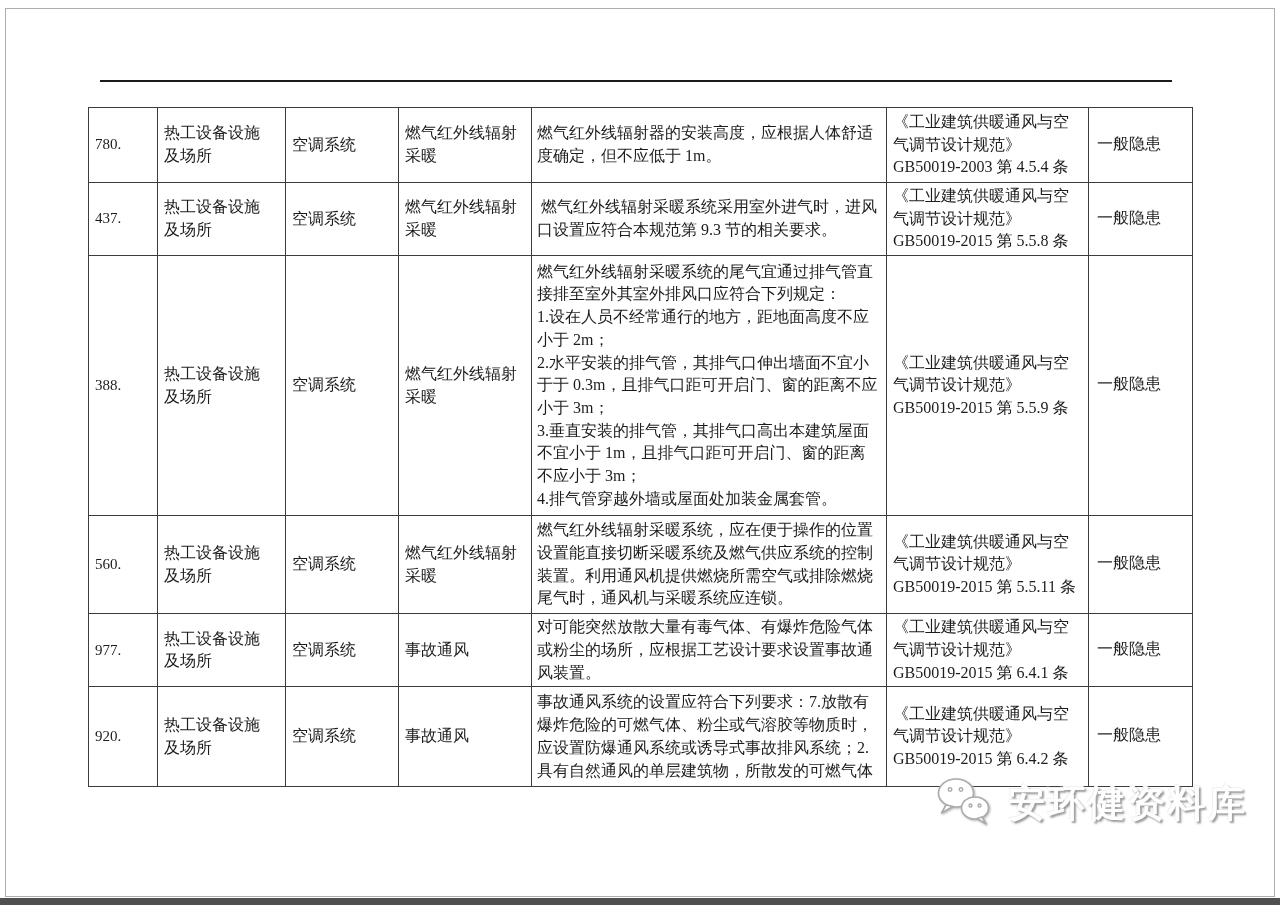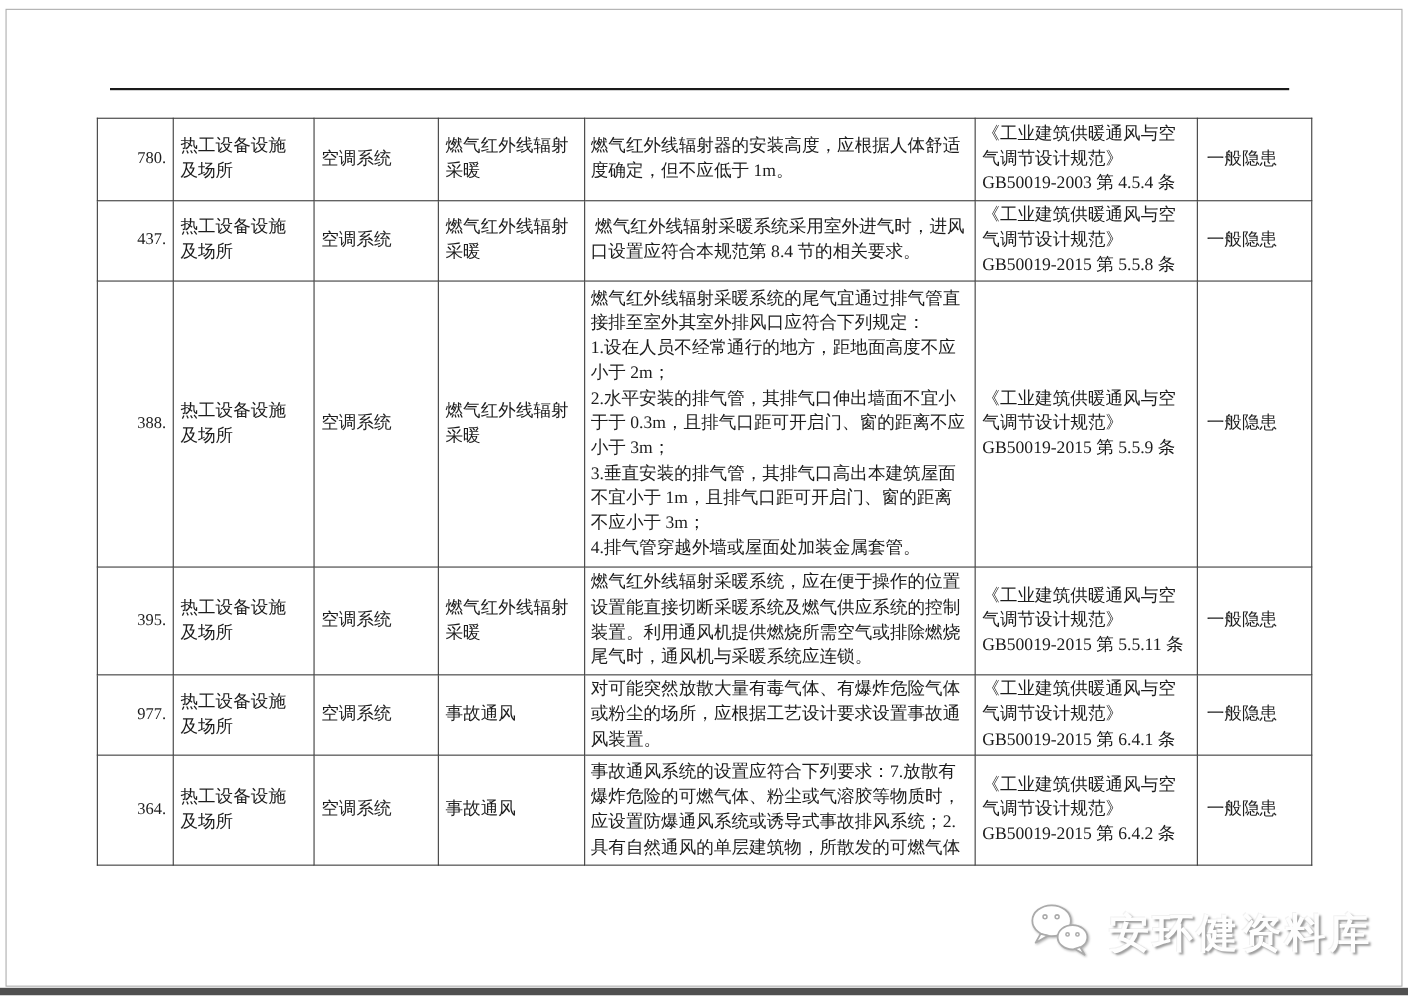--- a/index.html
+++ b/index.html
@@ -21,27 +21,27 @@
     position:absolute;left:88px;top:107px;
     border-collapse:collapse;table-layout:fixed;
   }
   .hazard-table td{
     border:1px solid #3c3c3c;
     font-size:16px;line-height:1.42;
     padding:2px 6px;vertical-align:middle;
     box-sizing:border-box;
     word-break:break-all;
   }
-  td.c-num{text-align:right;font-size:15px;}
+  td.c-num{text-align:left;font-size:15px;}
   td.c-cat{padding-right:14px;font-family:Liberation Serif, serif;}
   td.c-desc{white-space:pre-wrap;padding:2px 5px;}
   td.c-ref{white-space:pre-wrap;}
   td.c-level{padding-left:8px;font-family:Liberation Mono, monospace;}
   .watermark{
-    position:absolute;right:32px;top:820px;
+    position:absolute;right:32px;top:776px;
     display:flex;align-items:center;gap:12px;
   }
   .watermark .wm-text{
     font-size:37px;font-weight:bold;letter-spacing:3px;
     color:#fefefe;
     text-shadow:2px 2px 2px #9b9b9b, -1px -1px 0 #f2f2f2;
     font-family:"Liberation Serif","DejaVu Serif",serif;
   }
   .wm-icon{filter:drop-shadow(1.5px 1.5px 1px #b4b4b4);}
 </style>
@@ -70,61 +70,61 @@
       <td class="c-desc">燃气红外线辐射器的安装高度，应根据人体舒适度确定，但不应低于 1m。</td>
       <td class="c-ref">《工业建筑供暖通风与空气调节设计规范》
 GB50019-2003 第 4.5.4 条</td>
       <td class="c-level">一般隐患</td>
     </tr>
     <tr style="height:73px">
       <td class="c-num">437.</td>
       <td class="c-cat">热工设备设施及场所</td>
       <td class="c-sys">空调系统</td>
       <td class="c-item">燃气红外线辐射采暖</td>
-      <td class="c-desc"> 燃气红外线辐射采暖系统采用室外进气时，进风口设置应符合本规范第 8.4 节的相关要求。</td>
+      <td class="c-desc"> 燃气红外线辐射采暖系统采用室外进气时，进风口设置应符合本规范第 9.3 节的相关要求。</td>
       <td class="c-ref">《工业建筑供暖通风与空气调节设计规范》
 GB50019-2015 第 5.5.8 条</td>
       <td class="c-level">一般隐患</td>
     </tr>
     <tr style="height:260px">
       <td class="c-num">388.</td>
       <td class="c-cat">热工设备设施及场所</td>
       <td class="c-sys">空调系统</td>
       <td class="c-item">燃气红外线辐射采暖</td>
       <td class="c-desc">燃气红外线辐射采暖系统的尾气宜通过排气管直接排至室外其室外排风口应符合下列规定：
 1.设在人员不经常通行的地方，距地面高度不应小于 2m；
 2.水平安装的排气管，其排气口伸出墙面不宜小于于 0.3m，且排气口距可开启门、窗的距离不应小于 3m；
 3.垂直安装的排气管，其排气口高出本建筑屋面不宜小于 1m，且排气口距可开启门、窗的距离不应小于 3m；
 4.排气管穿越外墙或屋面处加装金属套管。</td>
       <td class="c-ref">《工业建筑供暖通风与空气调节设计规范》
 GB50019-2015 第 5.5.9 条</td>
       <td class="c-level">一般隐患</td>
     </tr>
     <tr style="height:98px">
-      <td class="c-num">395.</td>
+      <td class="c-num">560.</td>
       <td class="c-cat">热工设备设施及场所</td>
       <td class="c-sys">空调系统</td>
       <td class="c-item">燃气红外线辐射采暖</td>
       <td class="c-desc">燃气红外线辐射采暖系统，应在便于操作的位置设置能直接切断采暖系统及燃气供应系统的控制装置。利用通风机提供燃烧所需空气或排除燃烧尾气时，通风机与采暖系统应连锁。</td>
       <td class="c-ref">《工业建筑供暖通风与空气调节设计规范》
 GB50019-2015 第 5.5.11 条</td>
       <td class="c-level">一般隐患</td>
     </tr>
     <tr style="height:67px">
       <td class="c-num">977.</td>
       <td class="c-cat">热工设备设施及场所</td>
       <td class="c-sys">空调系统</td>
       <td class="c-item">事故通风</td>
       <td class="c-desc">对可能突然放散大量有毒气体、有爆炸危险气体或粉尘的场所，应根据工艺设计要求设置事故通风装置。</td>
       <td class="c-ref">《工业建筑供暖通风与空气调节设计规范》
 GB50019-2015 第 6.4.1 条</td>
       <td class="c-level">一般隐患</td>
     </tr>
     <tr style="height:100px">
-      <td class="c-num">364.</td>
+      <td class="c-num">920.</td>
       <td class="c-cat">热工设备设施及场所</td>
       <td class="c-sys">空调系统</td>
       <td class="c-item">事故通风</td>
       <td class="c-desc">事故通风系统的设置应符合下列要求：7.放散有爆炸危险的可燃气体、粉尘或气溶胶等物质时，应设置防爆通风系统或诱导式事故排风系统；2.具有自然通风的单层建筑物，所散发的可燃气体</td>
       <td class="c-ref">《工业建筑供暖通风与空气调节设计规范》
 GB50019-2015 第 6.4.2 条</td>
       <td class="c-level">一般隐患</td>
     </tr>
   </tbody>
 </table>

